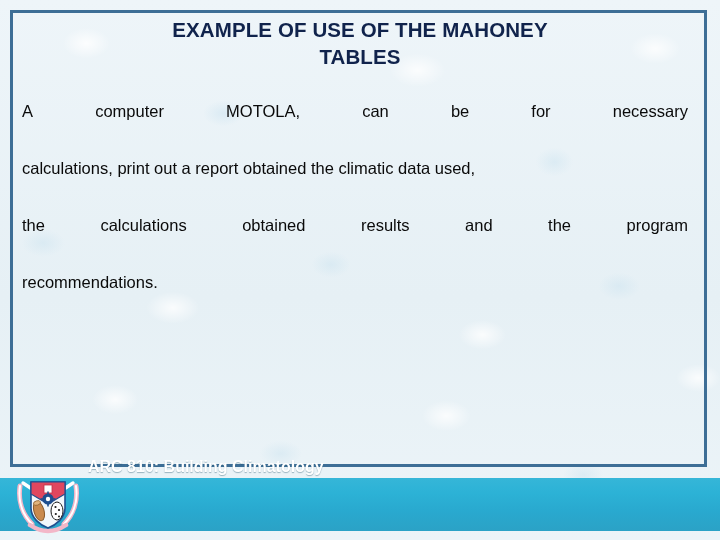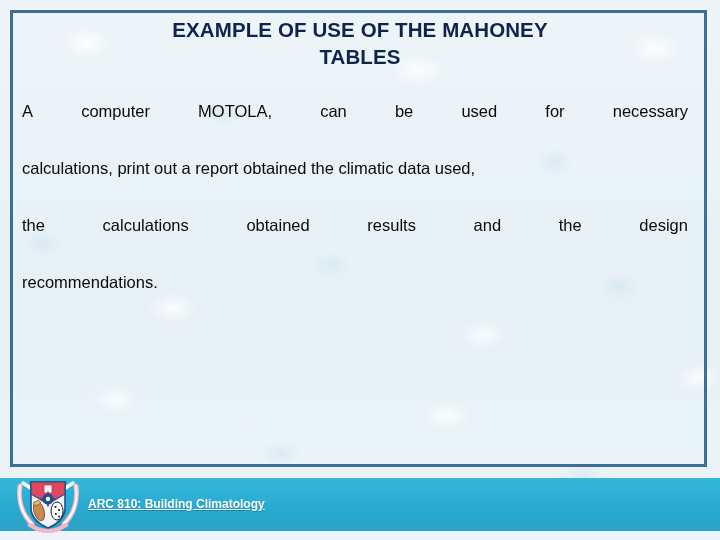--- a/index.html
+++ b/index.html
@@ -115,28 +115,27 @@
     height: 53px;
     background: linear-gradient(180deg,
         #35b6d8 0%,
         #2cb2d6 28%,
         #29a9cf 62%,
         #2ba2c6 100%);
   }
   .footer-text {
     position: absolute;
     left: 88px;
-    top: 494px;
+    top: 456px;
     width: 610px;
     color: #ffffff;
     font-weight: bold;
-    font-size: 12px;
+    font-size: 16px;
     line-height: 21px;
     text-shadow: 0 1px 1px rgba(0,60,85,0.35);
-    text-decoration: underline;
   }
   .footer-text span { display: block; white-space: pre; }
 
   
   .crest {
     position: absolute;
     left: 14px;
     top: 470px;
     width: 68px;
     height: 68px;
@@ -158,35 +157,34 @@
   </div>
 
   <div class="body-block">
 
     <span class="body-line justified">
       <span>A</span>
       <span>computer</span>
       <span class="bold-term">MOTOLA,</span>
       <span>can</span>
       <span>be</span>
-      <span>used</span>
       <span>for</span>
       <span>necessary</span>
     </span>
 
     <span class="body-line plain">calculations, print out a report obtained the climatic data used,</span>
 
     <span class="body-line justified">
       <span>the</span>
       <span>calculations</span>
       <span>obtained</span>
       <span>results</span>
       <span>and</span>
       <span>the</span>
-      <span>design</span>
+      <span>program</span>
     </span>
 
     <span class="body-line plain">recommendations.</span>
 
   </div>
 
   <div class="footer-bar"></div>
 
   <div class="footer-text">
     <span>ARC 810: Building Climatology</span>

